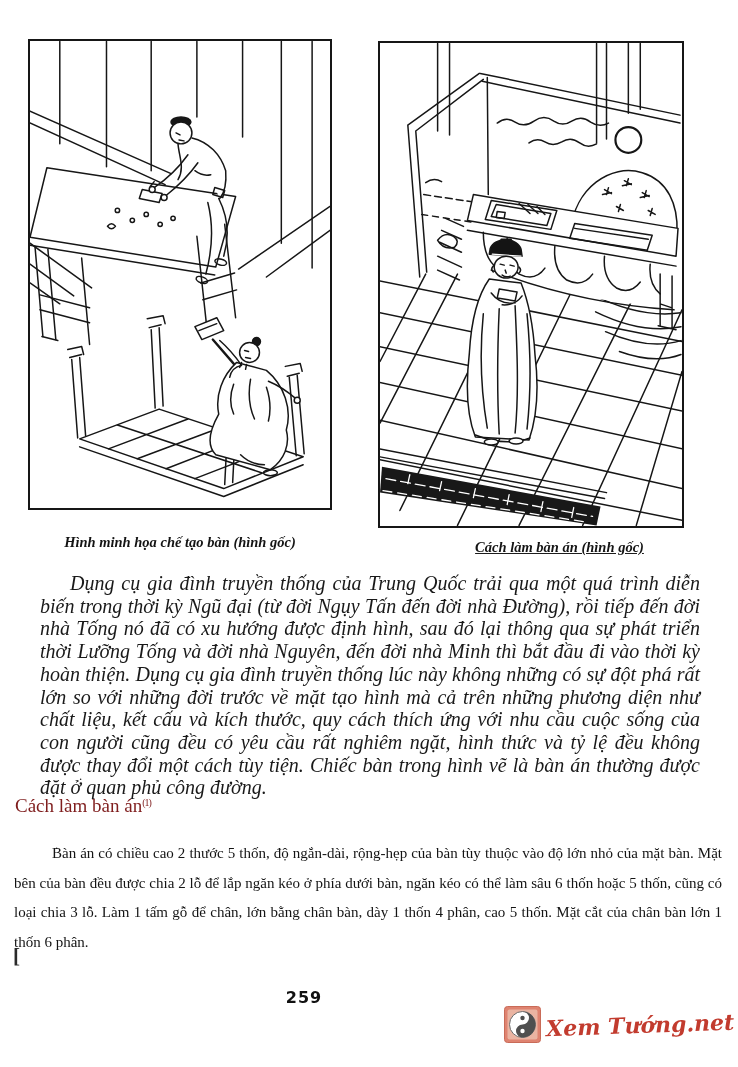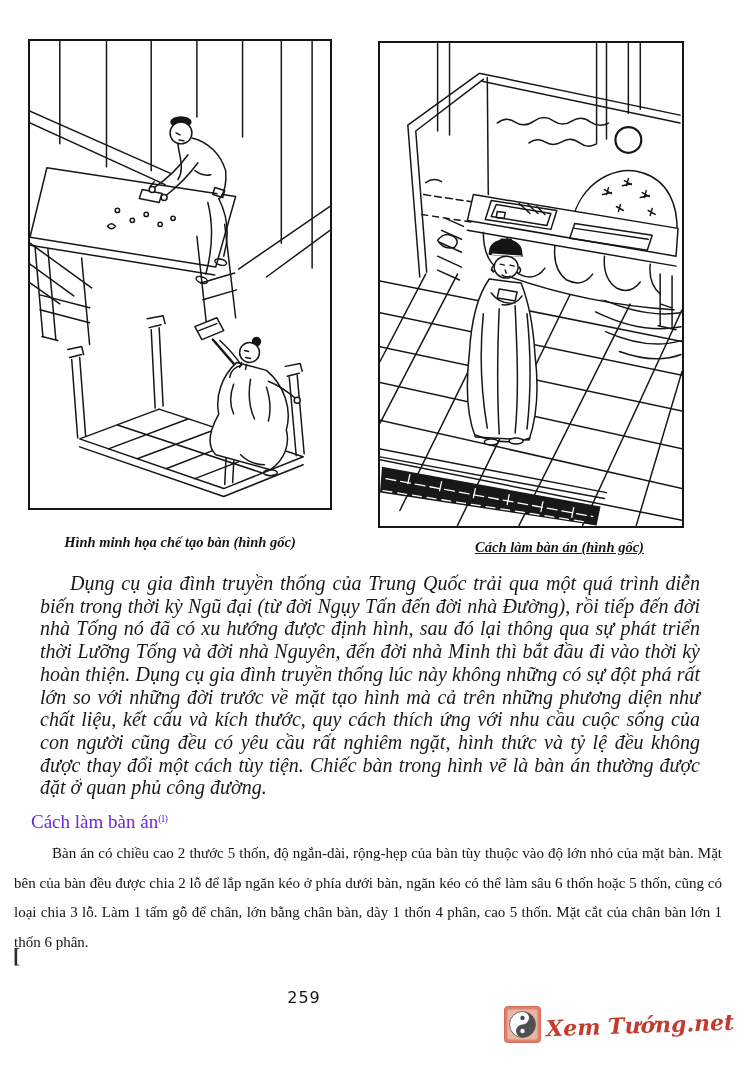--- a/index.html
+++ b/index.html
@@ -20,36 +20,36 @@
   }
   .fig--left .fig-caption{margin-top:24px;}
   .fig--right .fig-caption{margin-top:11px;}
   svg{display:block;}
   .intro{
     position:absolute; top:572px; left:40px; width:660px; margin:0;
     font-style:italic; font-size:20px; line-height:22.7px;
     text-align:justify; text-indent:30px; color:#191919;
   }
   .heading{
-    position:absolute; top:795px; left:15px; margin:16px;
-    font-size:19px; font-weight:400; color:#6d28d9;
+    position:absolute; top:795px; left:15px; margin:0;
+    font-size:19px; font-weight:400; color:#7f1d1d;
   }
   .heading sup{font-size:10px; vertical-align:6px; letter-spacing:-1px;}
   .bodytext{
     position:absolute; top:839px; left:14px; width:708px; margin:0;
     font-size:15px; line-height:29.6px; text-align:justify;
     text-indent:38px; color:#141414;
   }
   .stray{position:absolute; color:#2a2a2a;}
   .stray--dot1{left:79px; top:768px; font-size:13px;}
   .stray--dot2{left:55px; top:837px; font-size:13px;}
   .stray--bracket{left:13px; top:944px; font-size:21px; font-weight:bold;}
   .pageno{
     position:absolute; top:988px; left:0; width:608px; text-align:center;
-    font-family:"DejaVu Sans", sans-serif; font-weight:normal; font-size:16px;
+    font-family:"DejaVu Sans", sans-serif; font-weight:bold; font-size:16px;
     letter-spacing:1px; color:#111;
   }
   .watermark{
     position:absolute; top:1006px; right:4px;
     display:flex; align-items:center; gap:5px;
   }
   .wm-text{
     font-family:"DejaVu Serif", serif; font-style:italic; font-weight:bold;
     font-size:22px; color:#c23b2e; transform:rotate(-2deg);
     letter-spacing:0px; white-space:nowrap;

